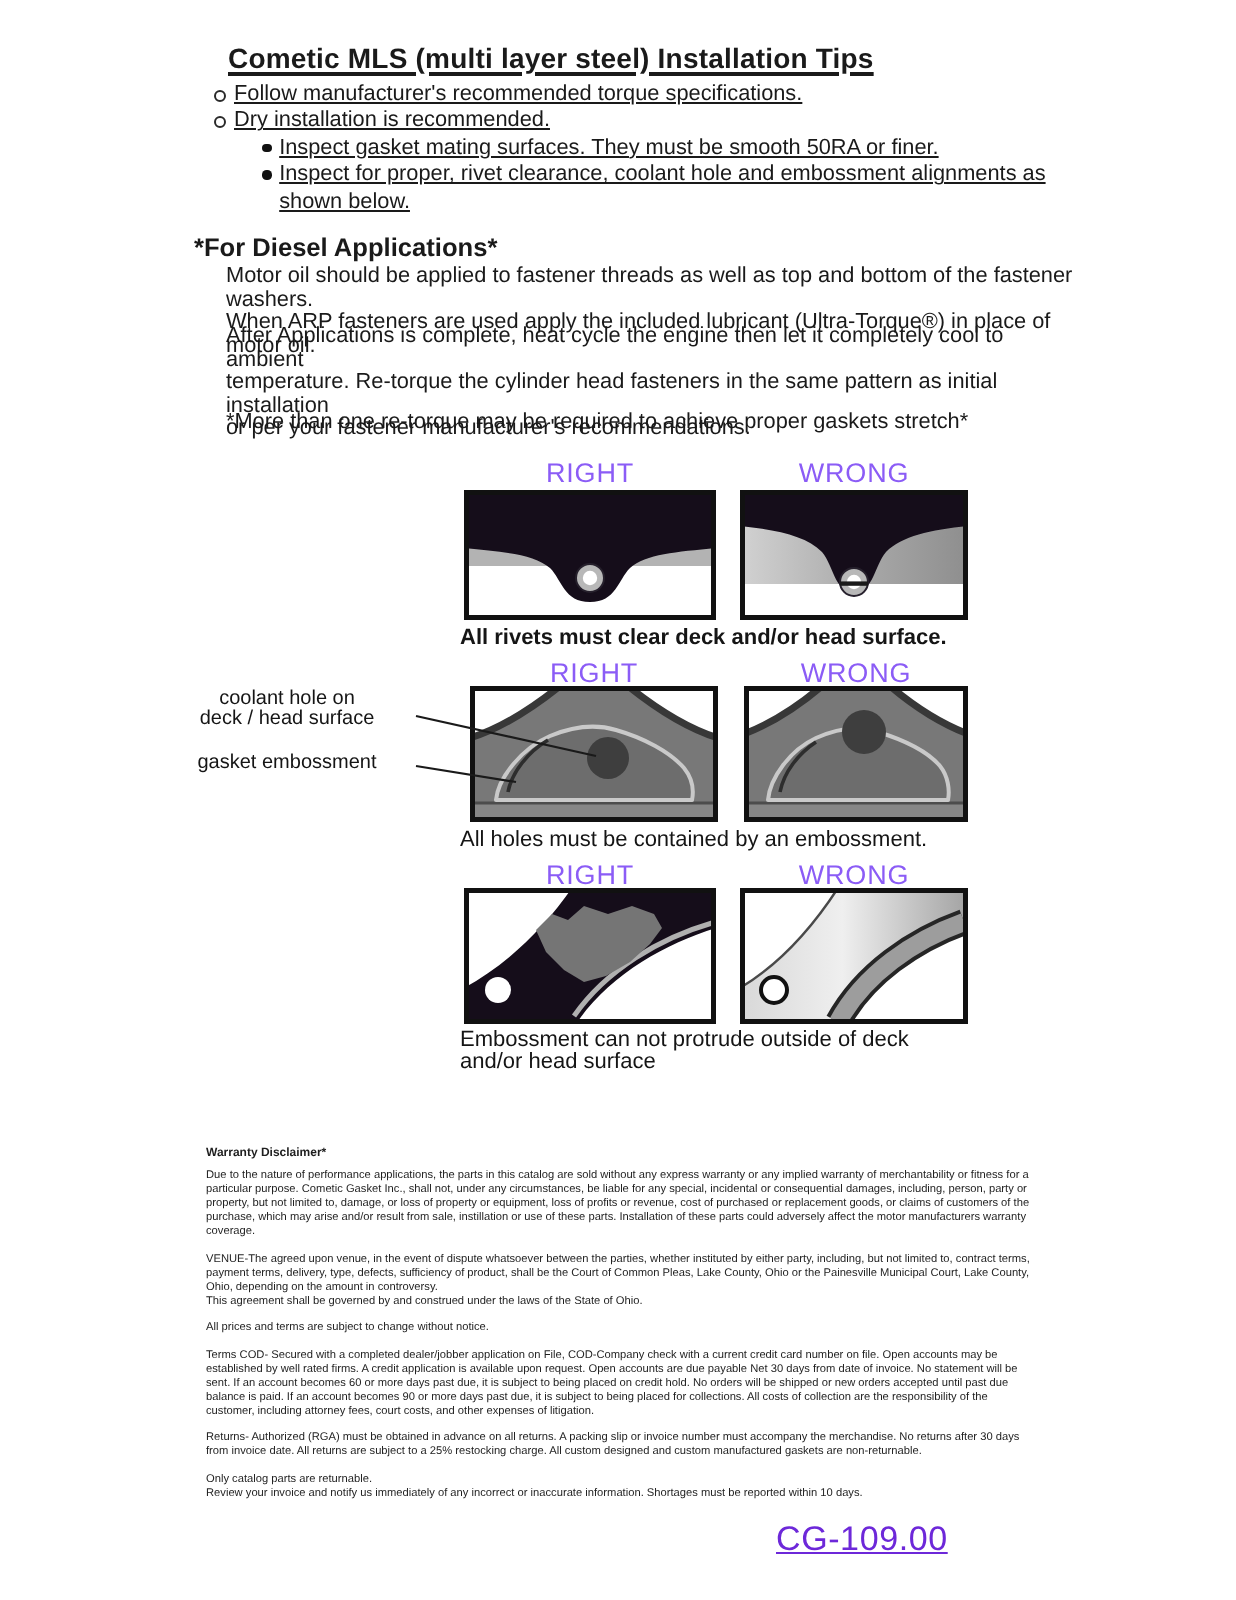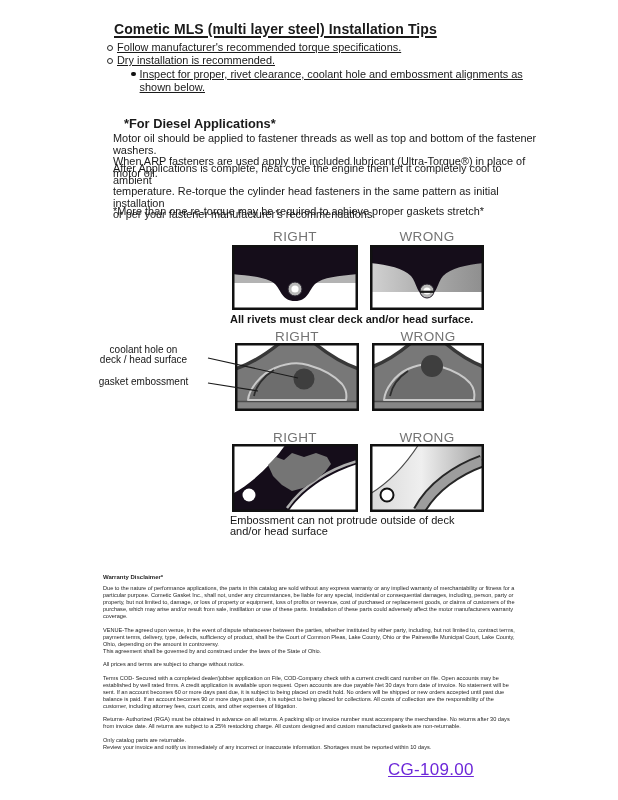--- a/index.html
+++ b/index.html
@@ -20,24 +20,24 @@
   .title{
     position:absolute;left:114px;top:21px;margin:0;
     font-size:14px;font-weight:bold;letter-spacing:.1px;
     text-decoration:underline;text-underline-offset:2px;text-decoration-thickness:1.5px;
   }
   .tips{position:absolute;left:107px;top:41px;width:440px;}
   .tip{display:flex;align-items:flex-start;line-height:13.4px;font-size:10.9px;text-decoration:underline;}
   .tip.sub{margin-left:24px;}
   .mk-open{flex:0 0 auto;width:4px;height:4px;border:1.2px solid #2a2a2a;border-radius:50%;margin:3.6px 4px 0 0;}
   .mk-fill{flex:0 0 auto;width:4.6px;height:4.6px;background:#111;border-radius:50%;margin:4px 4px 0 0;}
-  .h2{position:absolute;left:124px;top:116px;margin:0;font-size:12.8px;font-weight:bold;}
+  .h2{position:absolute;left:97px;top:116px;margin:0;font-size:12.8px;font-weight:bold;}
   .para{position:absolute;left:113px;width:424px;margin:0;font-size:10.9px;line-height:11.6px;white-space:pre-line;}
   .p1{top:133px;} .p2{top:163px;} .p3{top:206px;}
-  .dlabel{position:absolute;text-align:center;font-size:13.5px;letter-spacing:.4px;color:#737373;}
+  .dlabel{position:absolute;text-align:center;font-size:13.5px;letter-spacing:.4px;color:#8b5cf6;}
   .dcaption{position:absolute;font-size:11px;line-height:11px;color:#151515;white-space:pre-line;}
   .dpanel{position:absolute;}
   .dpanel svg{display:block;}
   .annot{position:absolute;left:80px;width:127px;text-align:center;font-size:10px;line-height:9.6px;color:#151515;white-space:pre-line;}
   .a1{top:345px;} .a2{top:377px;}
   .leaders{position:absolute;left:204px;top:352px;}
   .disclaimer{position:absolute;left:103px;top:574px;width:414px;color:#1f1f1f;}
   .disclaimer h3{margin:0 0 5px 0;font-size:6px;font-weight:bold;}
   .disclaimer p{margin:0 0 6.5px 0;font-size:5.6px;line-height:7px;white-space:pre-line;}
   .code{position:absolute;left:388px;top:760px;font-size:17px;color:#6d28d9;letter-spacing:.3px;text-decoration:underline;}
@@ -62,20 +62,24 @@
     <div class="tip">
         <span class="mk-open"></span>
         <span>Follow manufacturer's recommended torque specifications.</span>
       </div>
     <div class="tip">
         <span class="mk-open"></span>
         <span>Dry installation is recommended.</span>
       </div>
     <div class="tip sub">
         <span class="mk-fill"></span>
+        <span>Inspect gasket mating surfaces.  They must be smooth 50RA or finer.</span>
+      </div>
+    <div class="tip sub">
+        <span class="mk-fill"></span>
         <span>Inspect for proper, rivet clearance, coolant hole and embossment alignments as shown below.</span>
       </div>
   </div>
 
   <h2 class="h2">*For Diesel Applications*</h2>
   <p class="para p1">Motor oil should be applied to fastener threads as well as top and bottom of the fastener washers.
 When ARP fasteners are used apply the included lubricant (Ultra-Torque®) in place of motor oil.</p>
   <p class="para p2">After Applications is complete, heat cycle the engine then let it completely cool to ambient
 temperature. Re-torque the cylinder head fasteners in the same pattern as initial installation
 or per your fastener manufacturer's recommendations.</p>
@@ -153,20 +157,21 @@
       <circle cx="60" cy="23" r="11" class="hole-dark"></circle>
       <rect x="1.25" y="1.25" width="109.5" height="65.5" class="panel-border"></rect>
     </svg>
   </div>
 
   <svg class="leaders" width="98" height="42" viewBox="0 0 98 42">
     <path d="M4,6 L94,26" stroke="#1a1a1a" stroke-width="1.1" fill="none"></path>
     <path d="M4,31 L54,39" stroke="#1a1a1a" stroke-width="1.1" fill="none"></path>
   </svg>
 
+  <div class="dcaption" style="left:230px;top:415px;">All holes must be contained by an embossment.</div>
 
   <div class="dlabel" style="left:232px;top:430px;width:126px;">RIGHT</div>
   <div class="dlabel" style="left:370px;top:430px;width:114px;">WRONG</div>
 
   <div class="dpanel" style="left:232px;top:444px;">
     <svg width="126" height="68" viewBox="0 0 126 68">
       <rect x="0" y="0" width="126" height="68" class="whitefill"></rect>
       <path class="ink" d="M54,0 L126,0 L126,20 C100,28 72,44 56,68 L0,68 L0,50 C22,38 40,20 54,0 Z"></path>
       <path d="M124,17.5 C98,25 71,41 55,64" stroke="#b0b0b0" stroke-width="2.5" fill="none"></path>
       <path d="M36,21 L44,13 L52,16 L60,9 L72,13 L84,9 L95,13 L99,20 L93,28 L83,37 L71,44 L60,47 L50,41 L41,32 Z" fill="#757575"></path>

